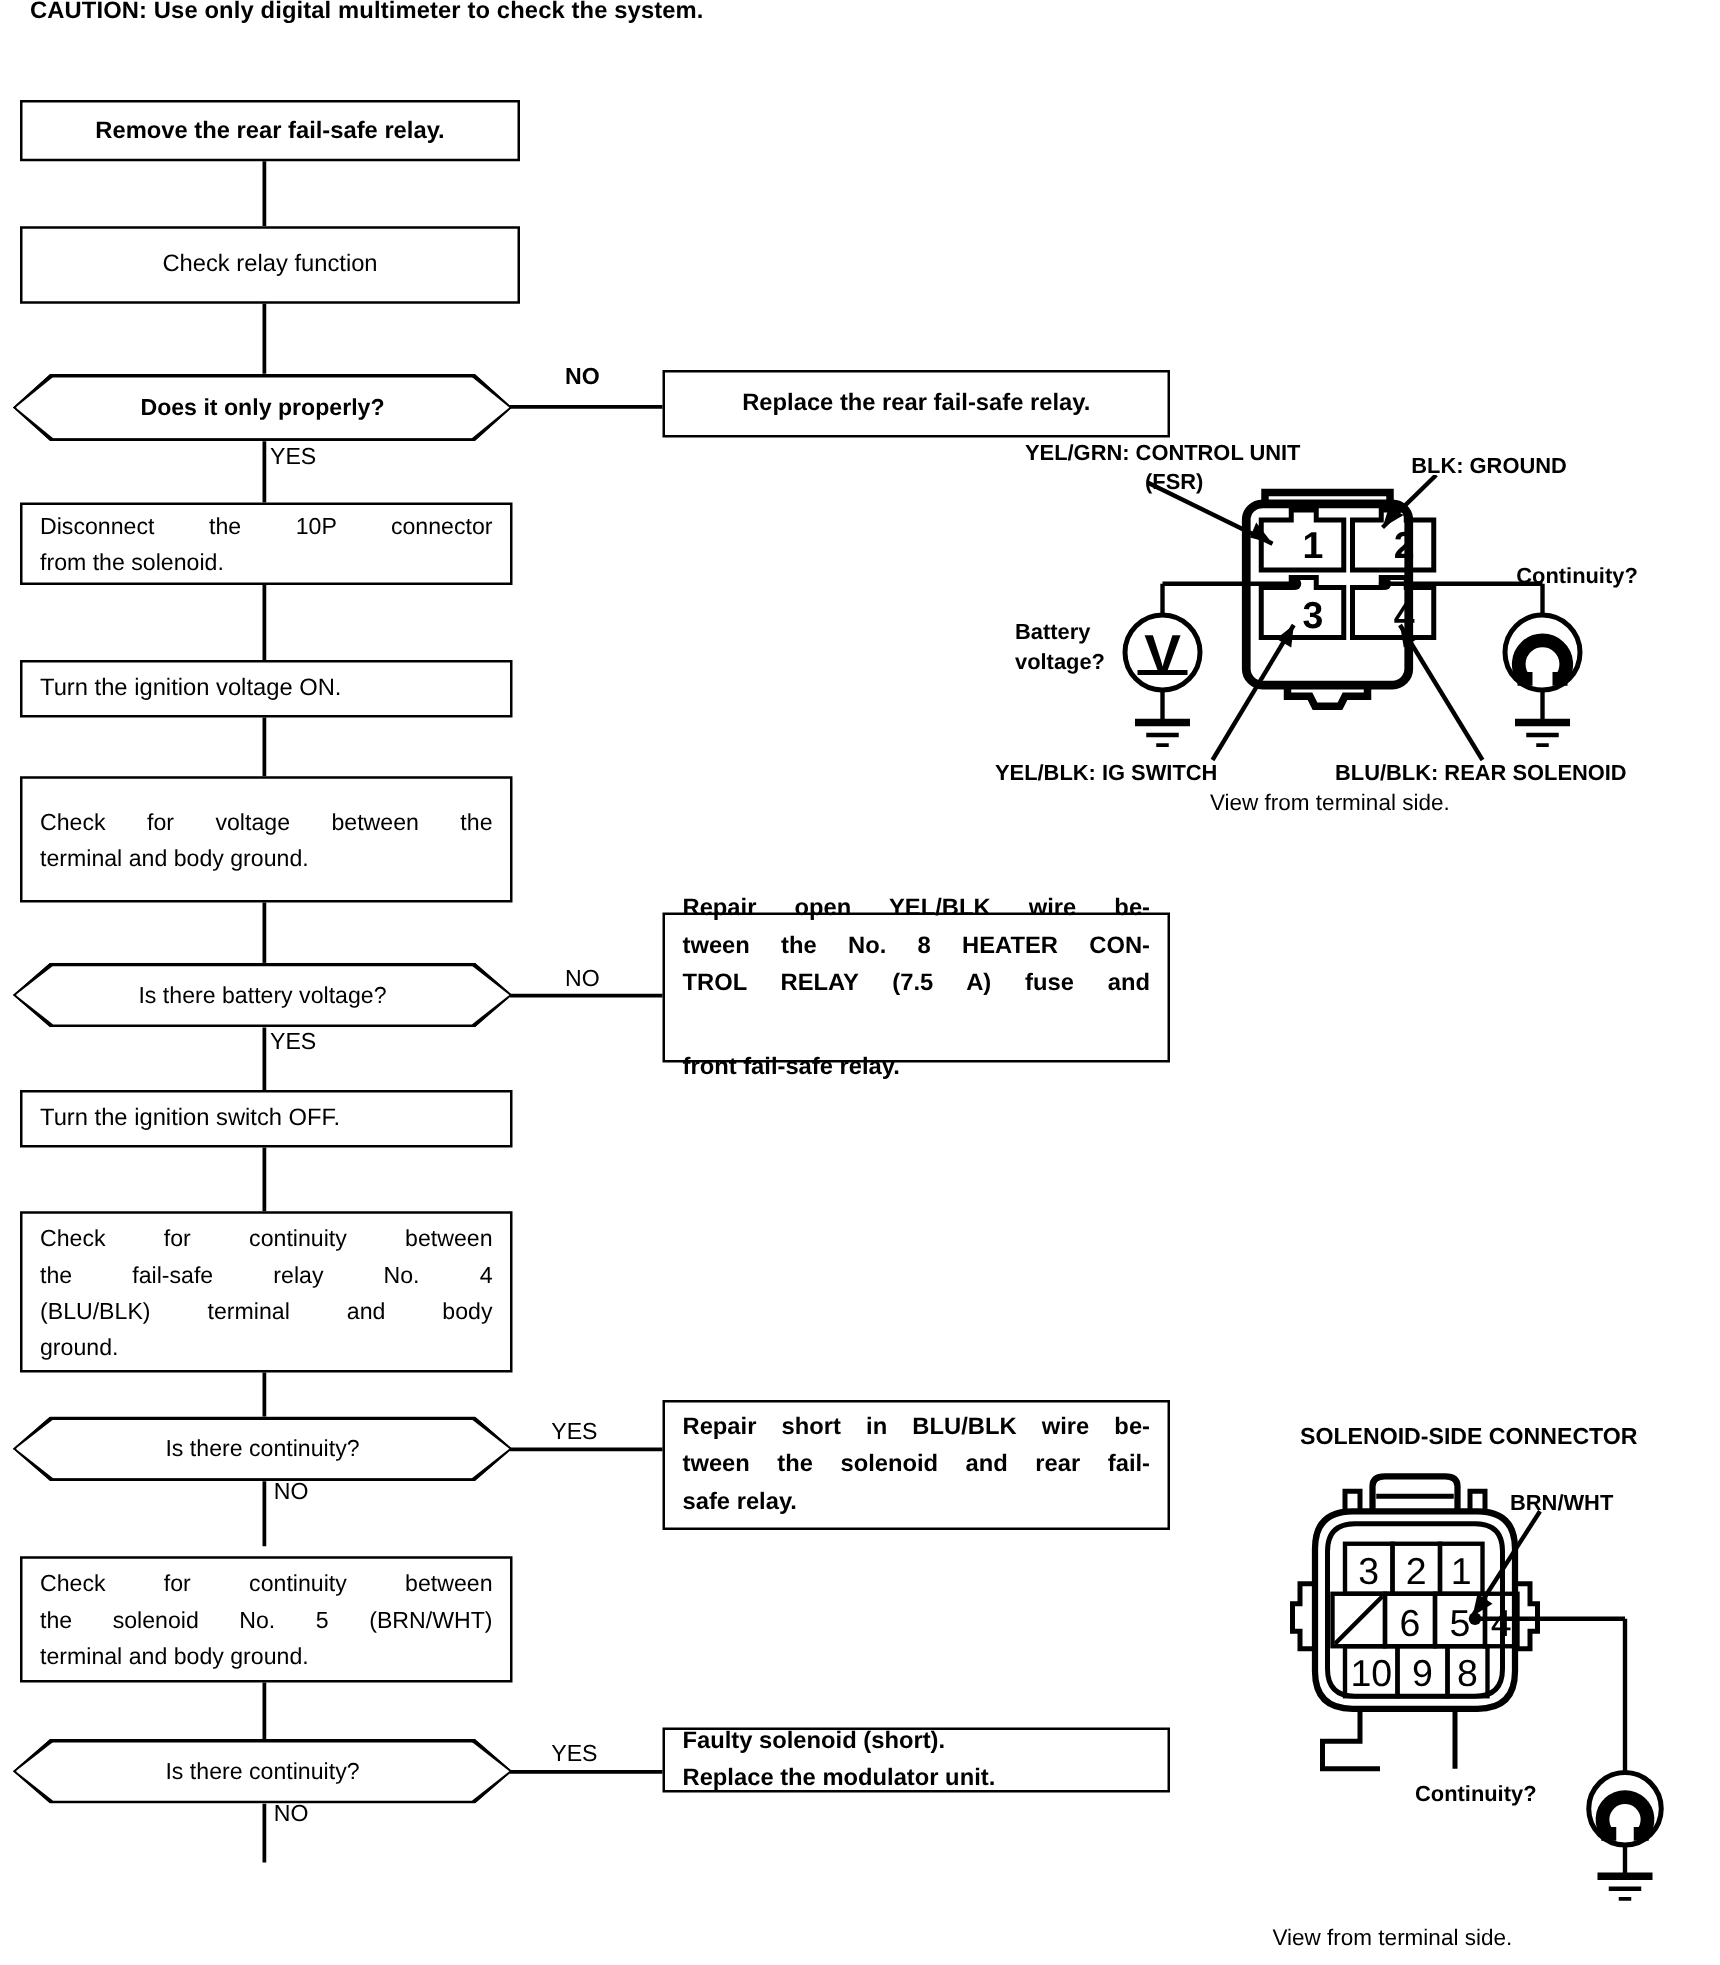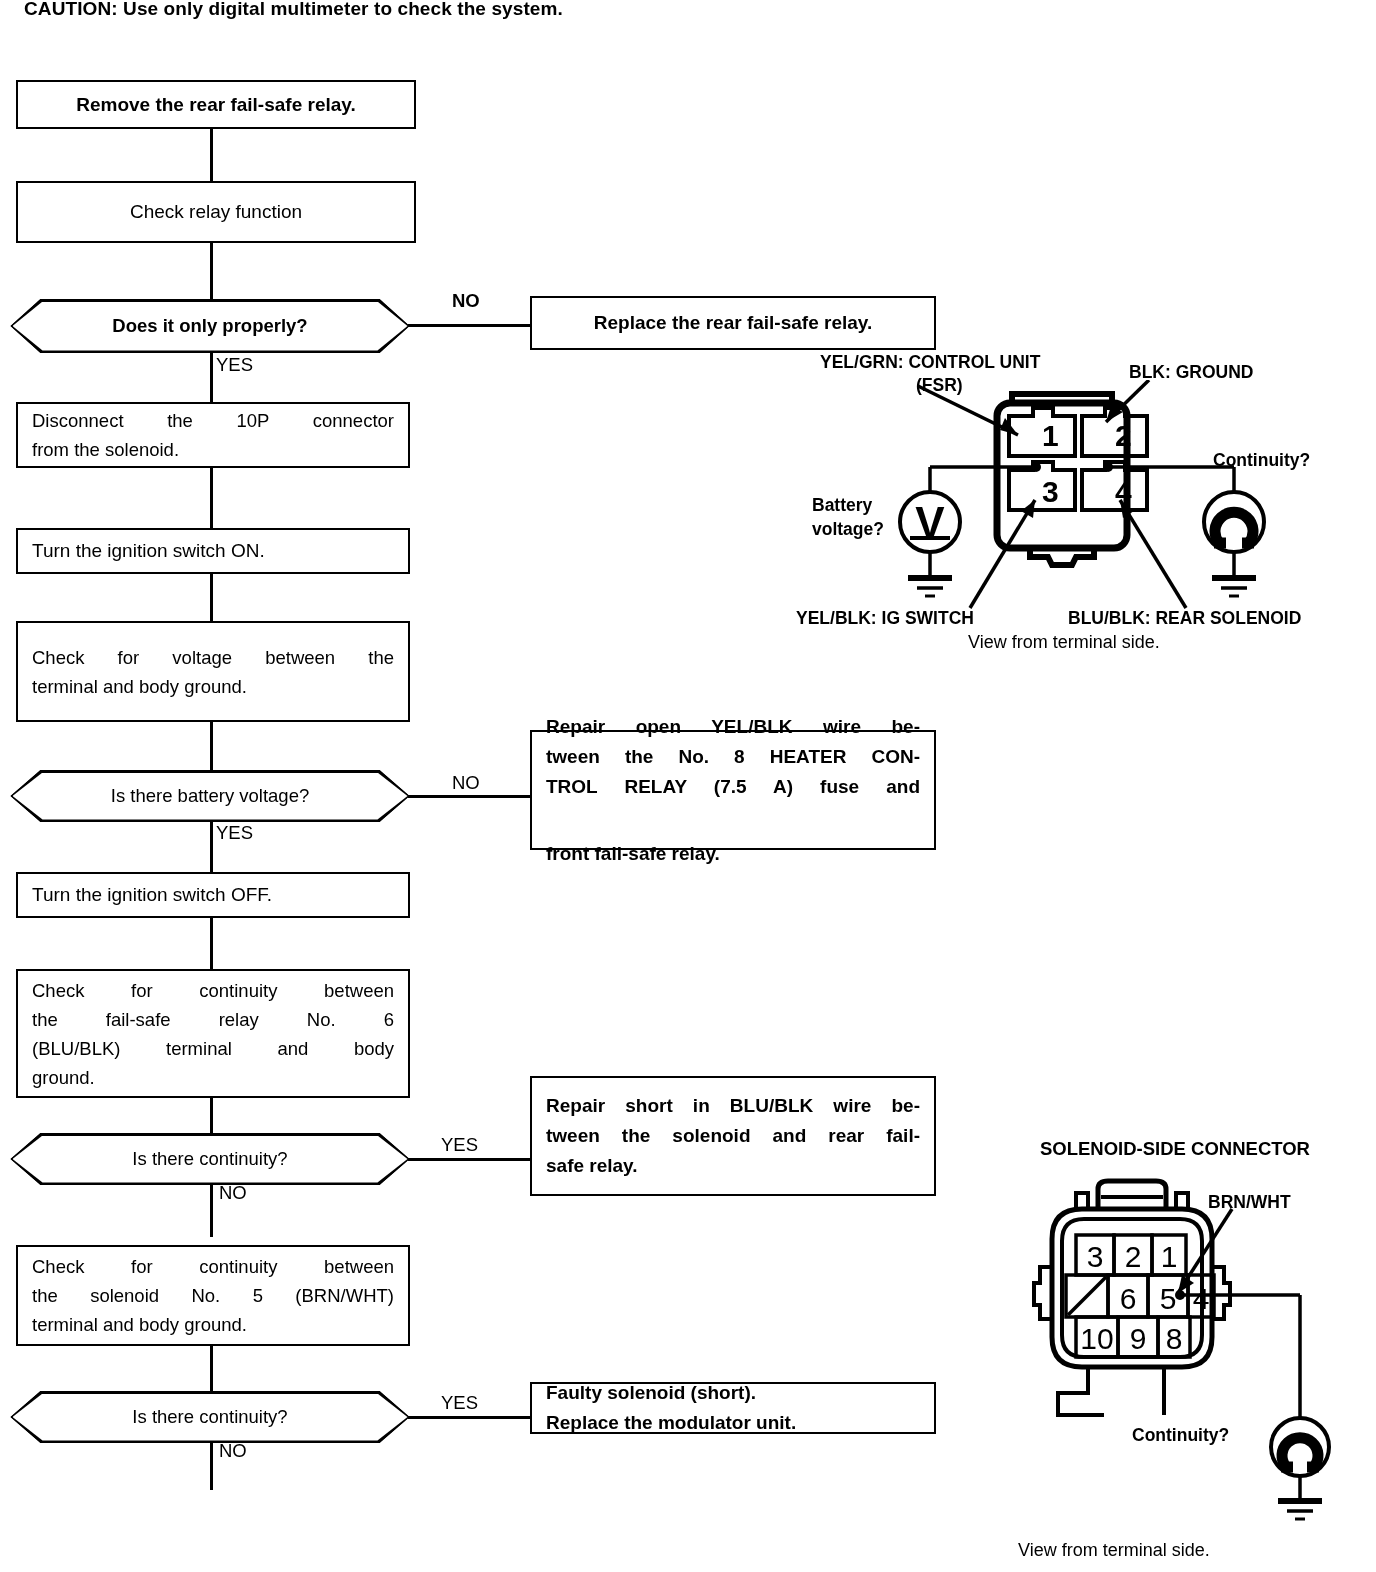--- a/index.html
+++ b/index.html
@@ -86,21 +86,21 @@
 
 <div class="box" style="left:16px;top:402px;width:394px;height:66px;">
   <span class="txt reg f18" style="text-align:left;">
     <span style="display:block;text-align:justify;text-align-last:justify;">Disconnect  the  10P  connector</span>
     <span style="display:block;">from the solenoid.</span>
   </span>
 </div>
 <div class="vline" style="left:210px;top:468px;height:60px;"></div>
 
 <div class="box" style="left:16px;top:528px;width:394px;height:46px;">
-  <span class="txt reg f19" style="text-align:left;">Turn the ignition switch ON.</span>
+  <span class="txt reg f19" style="text-align:left;">Turn the ignition voltage ON.</span>
 </div>
 <div class="vline" style="left:210px;top:574px;height:52px;"></div>
 
 <div class="box" style="left:16px;top:621px;width:394px;height:101px;">
   <span class="txt reg f18">
     <span style="display:block;text-align:justify;text-align-last:justify;">Check  for  voltage  between  the</span>
     <span style="display:block;">terminal and body ground.</span>
   </span>
 </div>
 <div class="vline" style="left:210px;top:722px;height:50px;"></div>
@@ -124,35 +124,35 @@
 <div class="edgelbl" style="left:216px;top:822px;">YES</div>
 
 <div class="box" style="left:16px;top:872px;width:394px;height:46px;">
   <span class="txt reg f19" style="text-align:left;">Turn the ignition switch OFF.</span>
 </div>
 <div class="vline" style="left:210px;top:918px;height:55px;"></div>
 
 <div class="box" style="left:16px;top:969px;width:394px;height:129px;">
   <span class="txt reg f18">
     <span style="display:block;text-align:justify;text-align-last:justify;">Check  for  continuity  between</span>
-    <span style="display:block;text-align:justify;text-align-last:justify;">the   fail-safe   relay   No.   6</span>
+    <span style="display:block;text-align:justify;text-align-last:justify;">the   fail-safe   relay   No.   4</span>
     <span style="display:block;text-align:justify;text-align-last:justify;">(BLU/BLK)  terminal  and  body</span>
     <span style="display:block;">ground.</span>
   </span>
 </div>
 <div class="vline" style="left:210px;top:1098px;height:38px;"></div>
 
 <div class="dia" style="left:10px;top:1133px;width:400px;height:52px;">
   <div class="inner"></div>
   <div class="inner2"></div>
   <span class="lbl reg">Is there continuity?</span>
 </div>
 <div class="hline thick" style="left:408px;top:1158px;width:124px;"></div>
 <div class="edgelbl" style="left:441px;top:1134px;">YES</div>
-<div class="box" style="left:530px;top:1076px;width:406px;height:120px;">
+<div class="box" style="left:530px;top:1120px;width:406px;height:104px;">
   <span class="txt bold f19">
     <span style="display:block;text-align:justify;text-align-last:justify;">Repair short in BLU/BLK wire be-</span>
     <span style="display:block;text-align:justify;text-align-last:justify;">tween the solenoid and rear fail-</span>
     <span style="display:block;">safe relay.</span>
   </span>
 </div>
 <div class="vline" style="left:210px;top:1185px;height:52px;"></div>
 <div class="edgelbl" style="left:219px;top:1182px;">NO</div>
 
 <div class="box" style="left:16px;top:1245px;width:394px;height:101px;">

